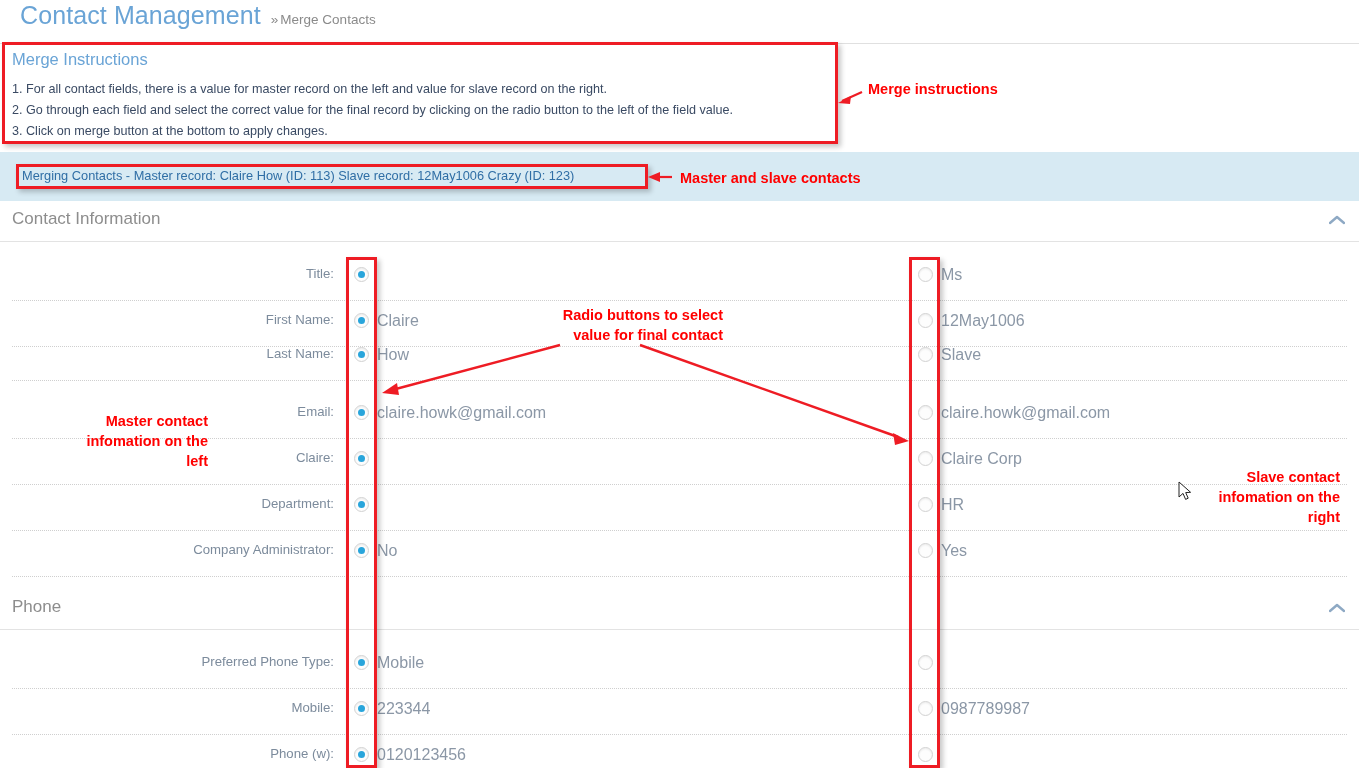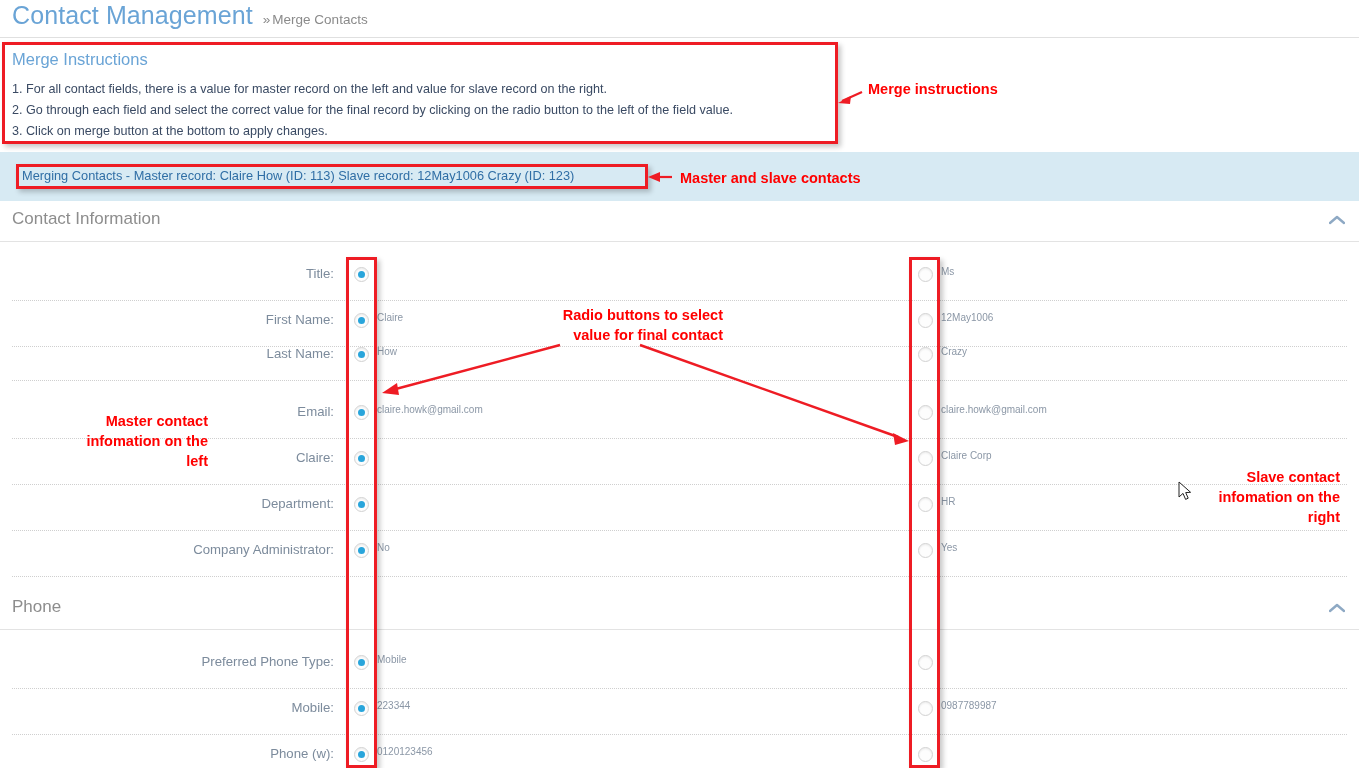--- a/index.html
+++ b/index.html
@@ -11,25 +11,25 @@
   }
   #page {
     position: relative;
     width: 1359px; height: 768px;
     background: #fff;
   }
 
   
   .page-header {
     position: absolute;
-    left: 0; top: 0; width: 1359px; height: 38px;
+    left: 0; top: 0; width: 1359px; height: 44px;
     border-bottom: 1px solid #e0e0e0;
     box-sizing: border-box;
     display: flex; align-items: baseline;
-    padding-left: 12px;
+    padding-left: 20px;
     text-align: center;
   }
   .page-title {
     font-size: 25px;
     color: #6aa4d6;
     font-weight: 400;
     letter-spacing: .1px;
     line-height: 30px;
   }
   .breadcrumb {
@@ -127,21 +127,21 @@
     left: 3px; top: 3px;
     width: 7px; height: 7px;
     border-radius: 50%;
     background: #29a5db;
   }
   .radio.master { left: 354px; top: 12px; }
   .radio.slave  { left: 918px; top: 12px; }
   .value {
     position: absolute;
     top: 11px;
-    font-size: 10px;
+    font-size: 16px;
     color: #8b97a6;
     white-space: nowrap;
   }
   .value.master { left: 377px; }
   .value.slave  { left: 941px; }
 
   
   .redbox {
     position: absolute;
     border: 3px solid #ee1c24;
@@ -206,21 +206,21 @@
         <div class="value master">Claire</div>
         <span class="radio slave"></span>
         <div class="value slave">12May1006</div>
         <div class="rule"></div>
       </div>
       <div class="row" style="top: 335px;">
         <div class="label">Last Name:</div>
         <span class="radio master checked"></span>
         <div class="value master">How</div>
         <span class="radio slave"></span>
-        <div class="value slave">Crazy</div>
+        <div class="value slave">Slave</div>
         <div class="rule"></div>
       </div>
       <div class="row" style="top: 393px;">
         <div class="label">Email:</div>
         <span class="radio master checked"></span>
         <div class="value master">claire.howk@gmail.com</div>
         <span class="radio slave"></span>
         <div class="value slave">claire.howk@gmail.com</div>
         <div class="rule"></div>
       </div>

